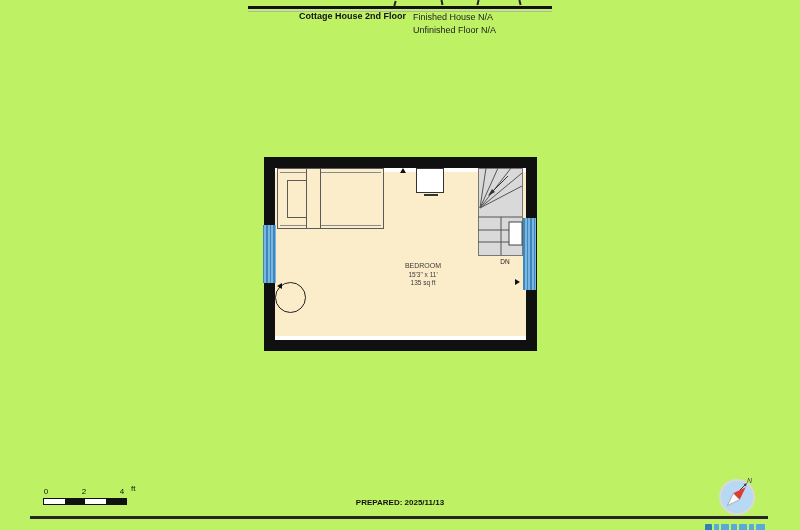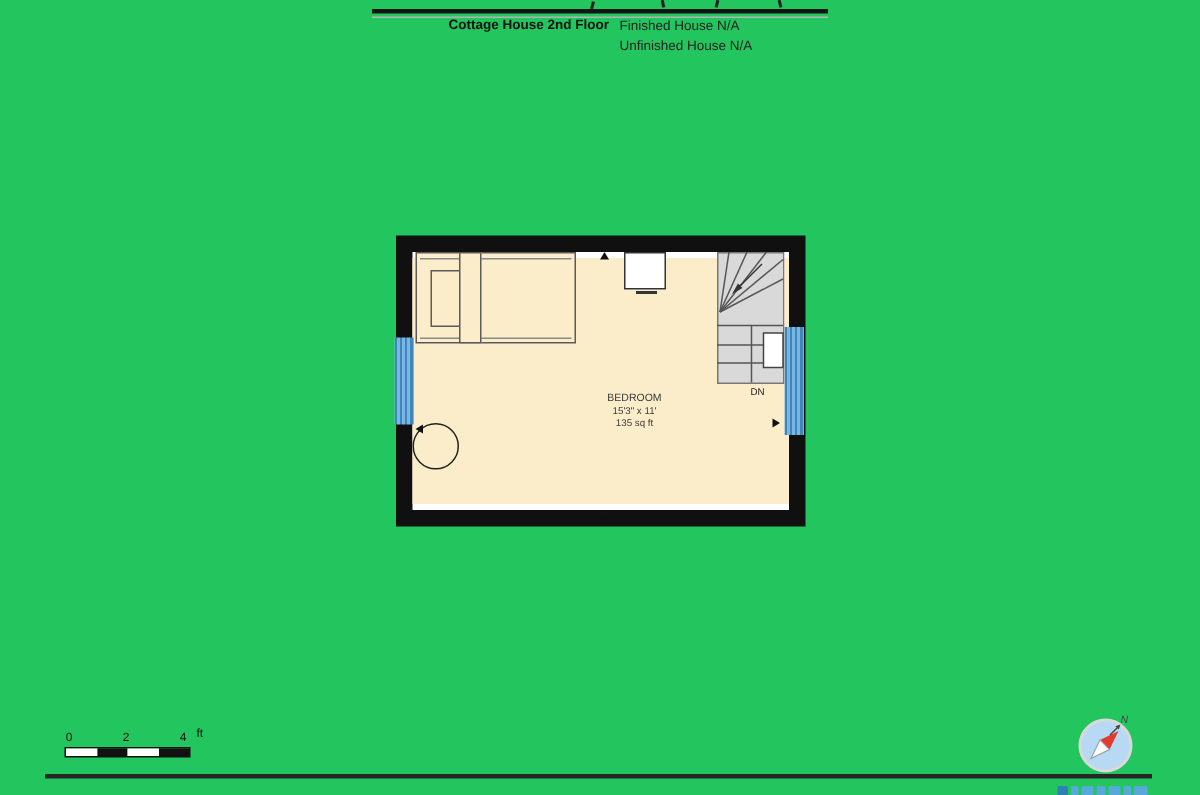--- a/index.html
+++ b/index.html
@@ -1,16 +1,16 @@
 <!DOCTYPE html>
 <html><head>
 <meta charset="utf-8">
 <style>
   html,body{margin:0;padding:0;background:#fff;}
-  #page{position:relative;width:800px;height:530px;background:#22c55e;overflow:hidden;
+  #page{position:relative;width:800px;height:530px;background:#bef264;overflow:hidden;
         font-family:"Liberation Sans", sans-serif;color:#1a1a1a;}
 
   
   .top-mark{position:absolute;width:2px;height:5px;background:#222;}
   .top-rule{position:absolute;left:248px;top:6px;width:304px;height:3px;background:#141414;}
   .top-rule-thin{position:absolute;left:248px;top:10.5px;width:304px;height:1px;background:#b3b3b3;}
   .header-title{position:absolute;left:0;top:11px;width:406px;text-align:right;
                 font-size:9px;font-weight:bold;color:#111;}
   .header-areas{position:absolute;left:413px;top:11px;font-size:9px;line-height:13px;color:#222;}
 
@@ -79,21 +79,21 @@
     <div class="top-mark" style="left:441px;top:0;transform:rotate(-12deg);"></div>
     <div class="top-mark" style="left:477px;top:0;transform:rotate(14deg);"></div>
     <div class="top-mark" style="left:519px;top:0;transform:rotate(-14deg);"></div>
   </div>
   <div class="top-rule"></div>
   <div class="top-rule-thin"></div>
 
   <div class="header-title">Cottage House 2nd Floor</div>
   <div class="header-areas">
     <div>Finished House N/A</div>
-    <div>Unfinished House N/A</div>
+    <div>Unfinished Floor N/A</div>
   </div>
 
   <div class="plan">
     <div class="interior">
       <div class="floor"></div>
     </div>
 
     <div class="window window-left"></div>
     <div class="window window-right"></div>
 
@@ -148,20 +148,21 @@
     <div class="scale-num" style="left:117px;">4</div>
     <div class="scale-bar">
       <div class="seg seg-w"></div>
       <div class="seg seg-b"></div>
       <div class="seg seg-w"></div>
       <div class="seg seg-b"></div>
     </div>
     <div class="scale-unit">ft</div>
   </div>
 
+  <div class="prepared">PREPARED: 2025/11/13</div>
 
   <div class="footer-rule"></div>
 
   <div class="compass">
     <svg width="31" height="31" viewBox="0 0 31 31">
       <g transform="rotate(45 15.5 15.5)">
         <polygon points="15.5,2.5 11,15.5 20,15.5" fill="#e23b2e"></polygon>
         <polygon points="11,15.5 20,15.5 15.5,28.5" fill="#fafafa" stroke="#9f9f9f" stroke-width="0.75"></polygon>
       </g>
     </svg>

